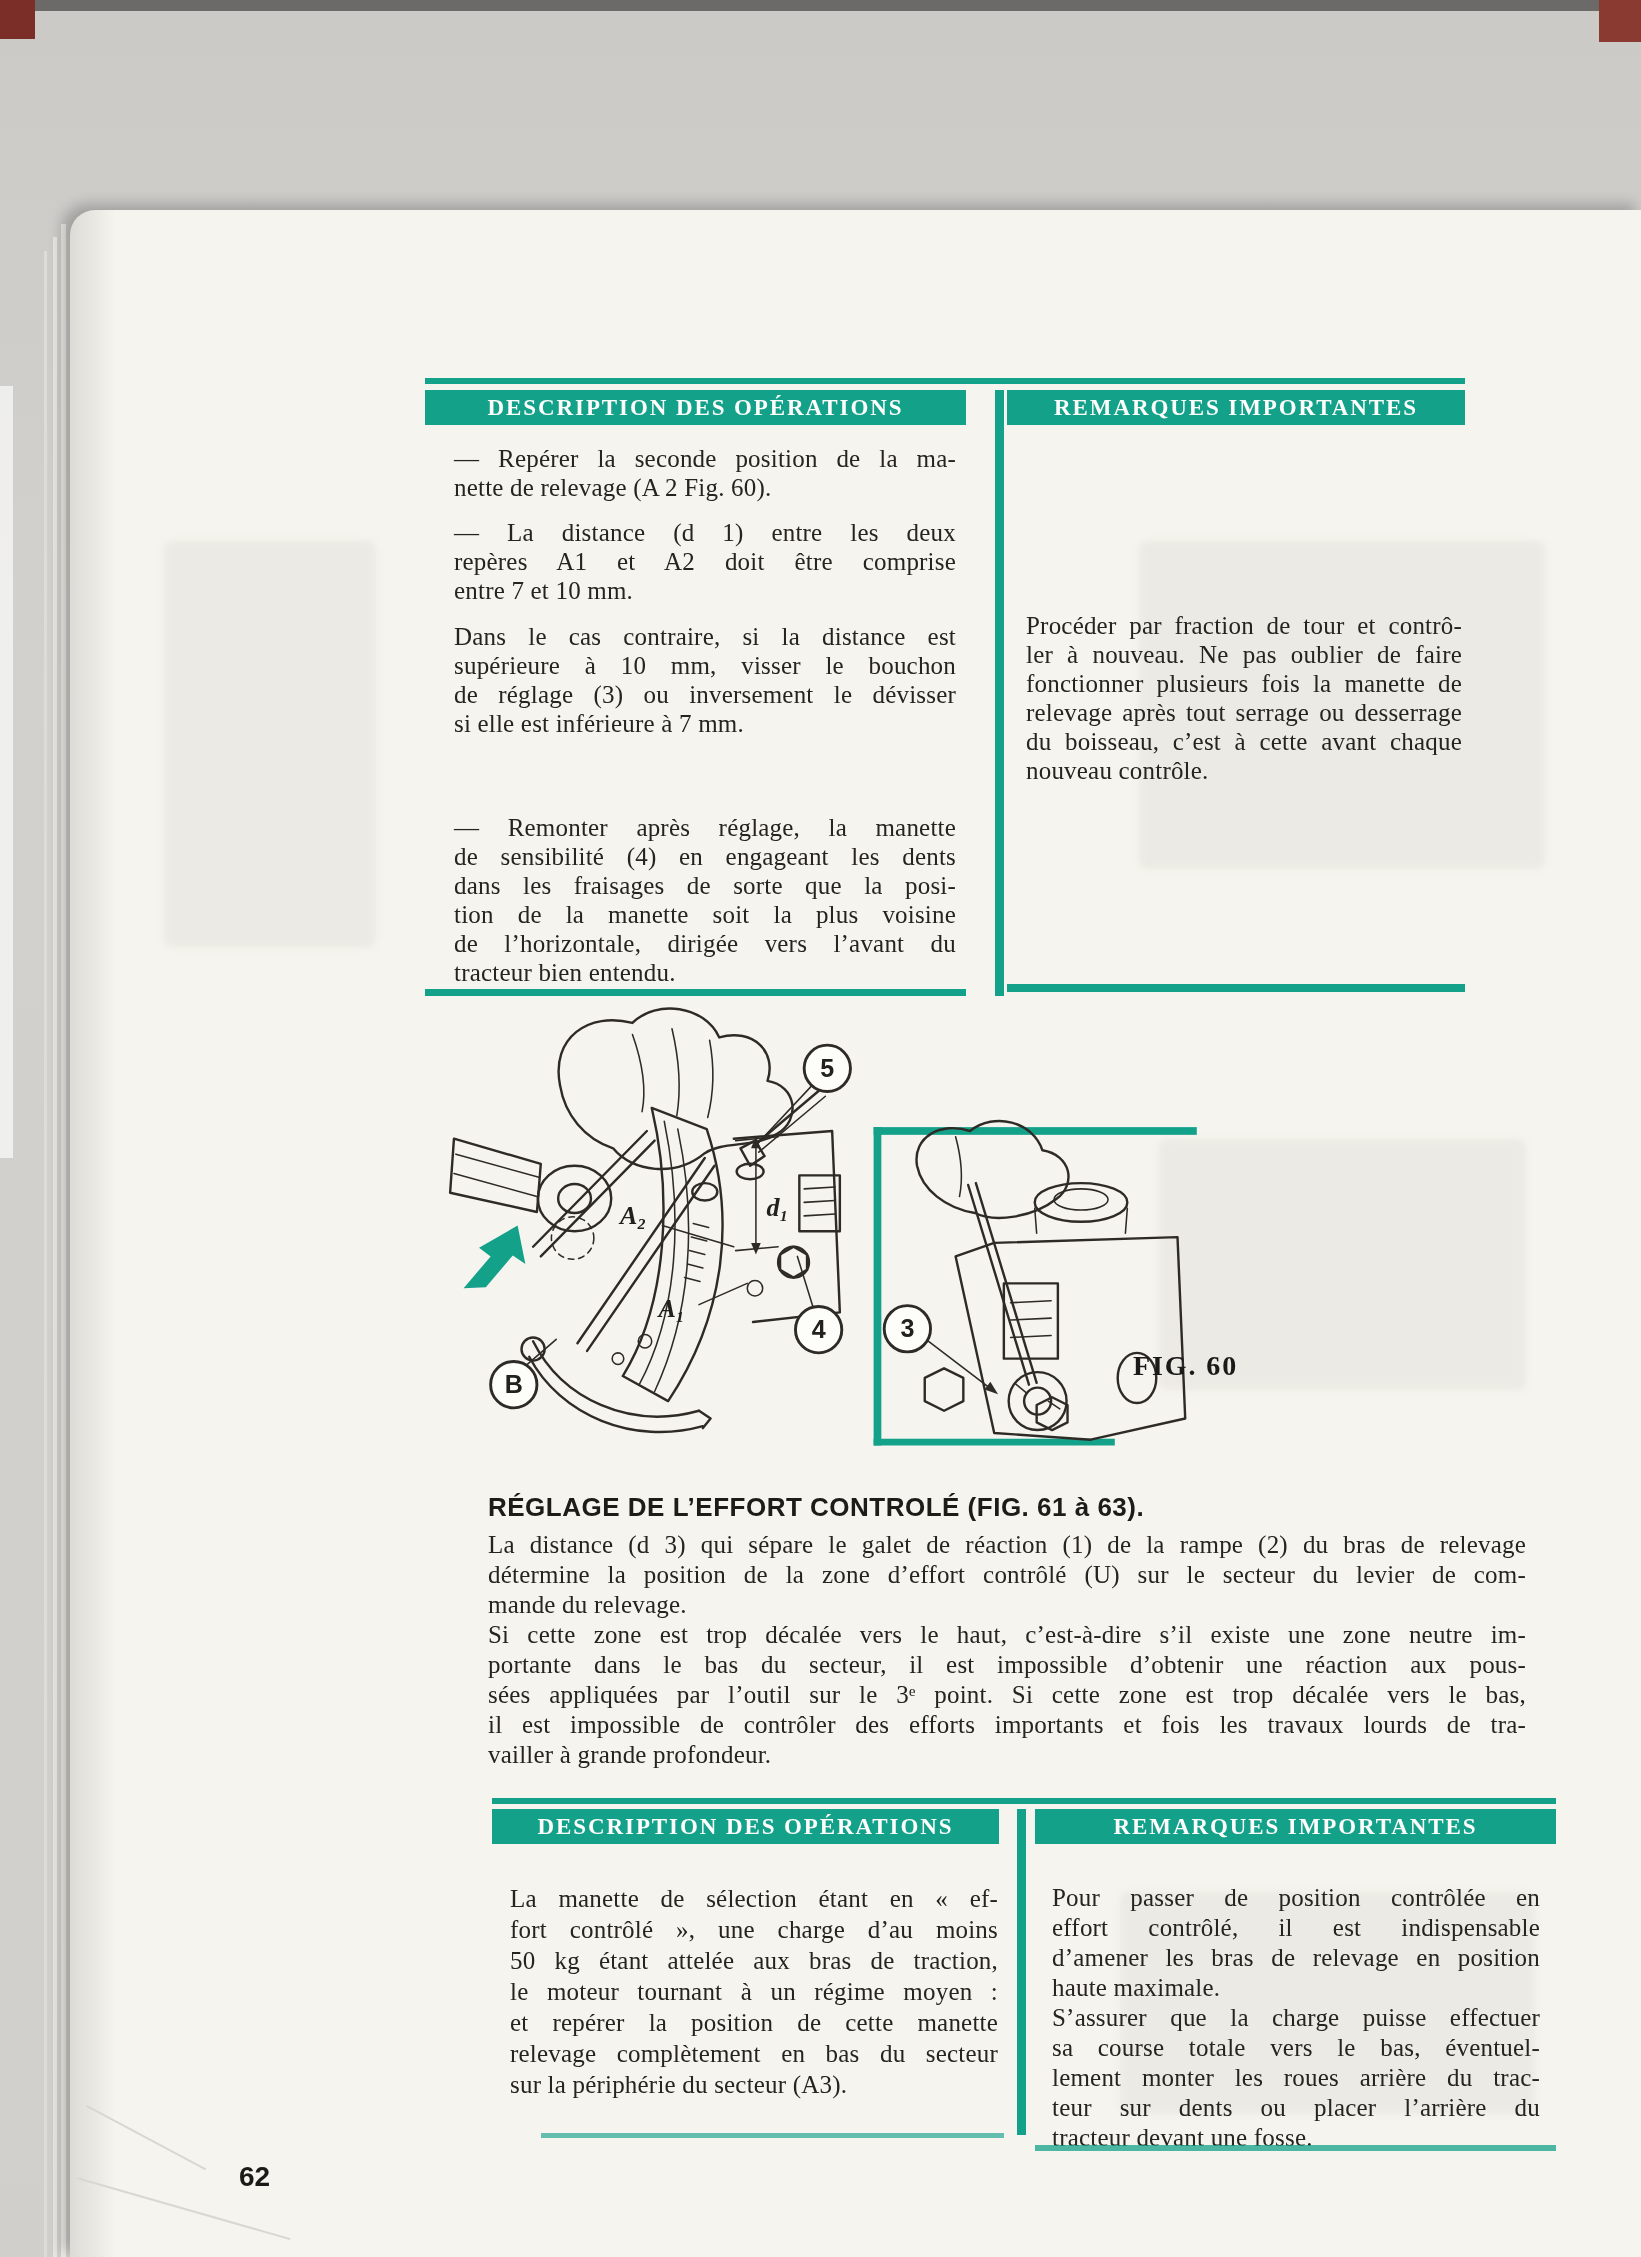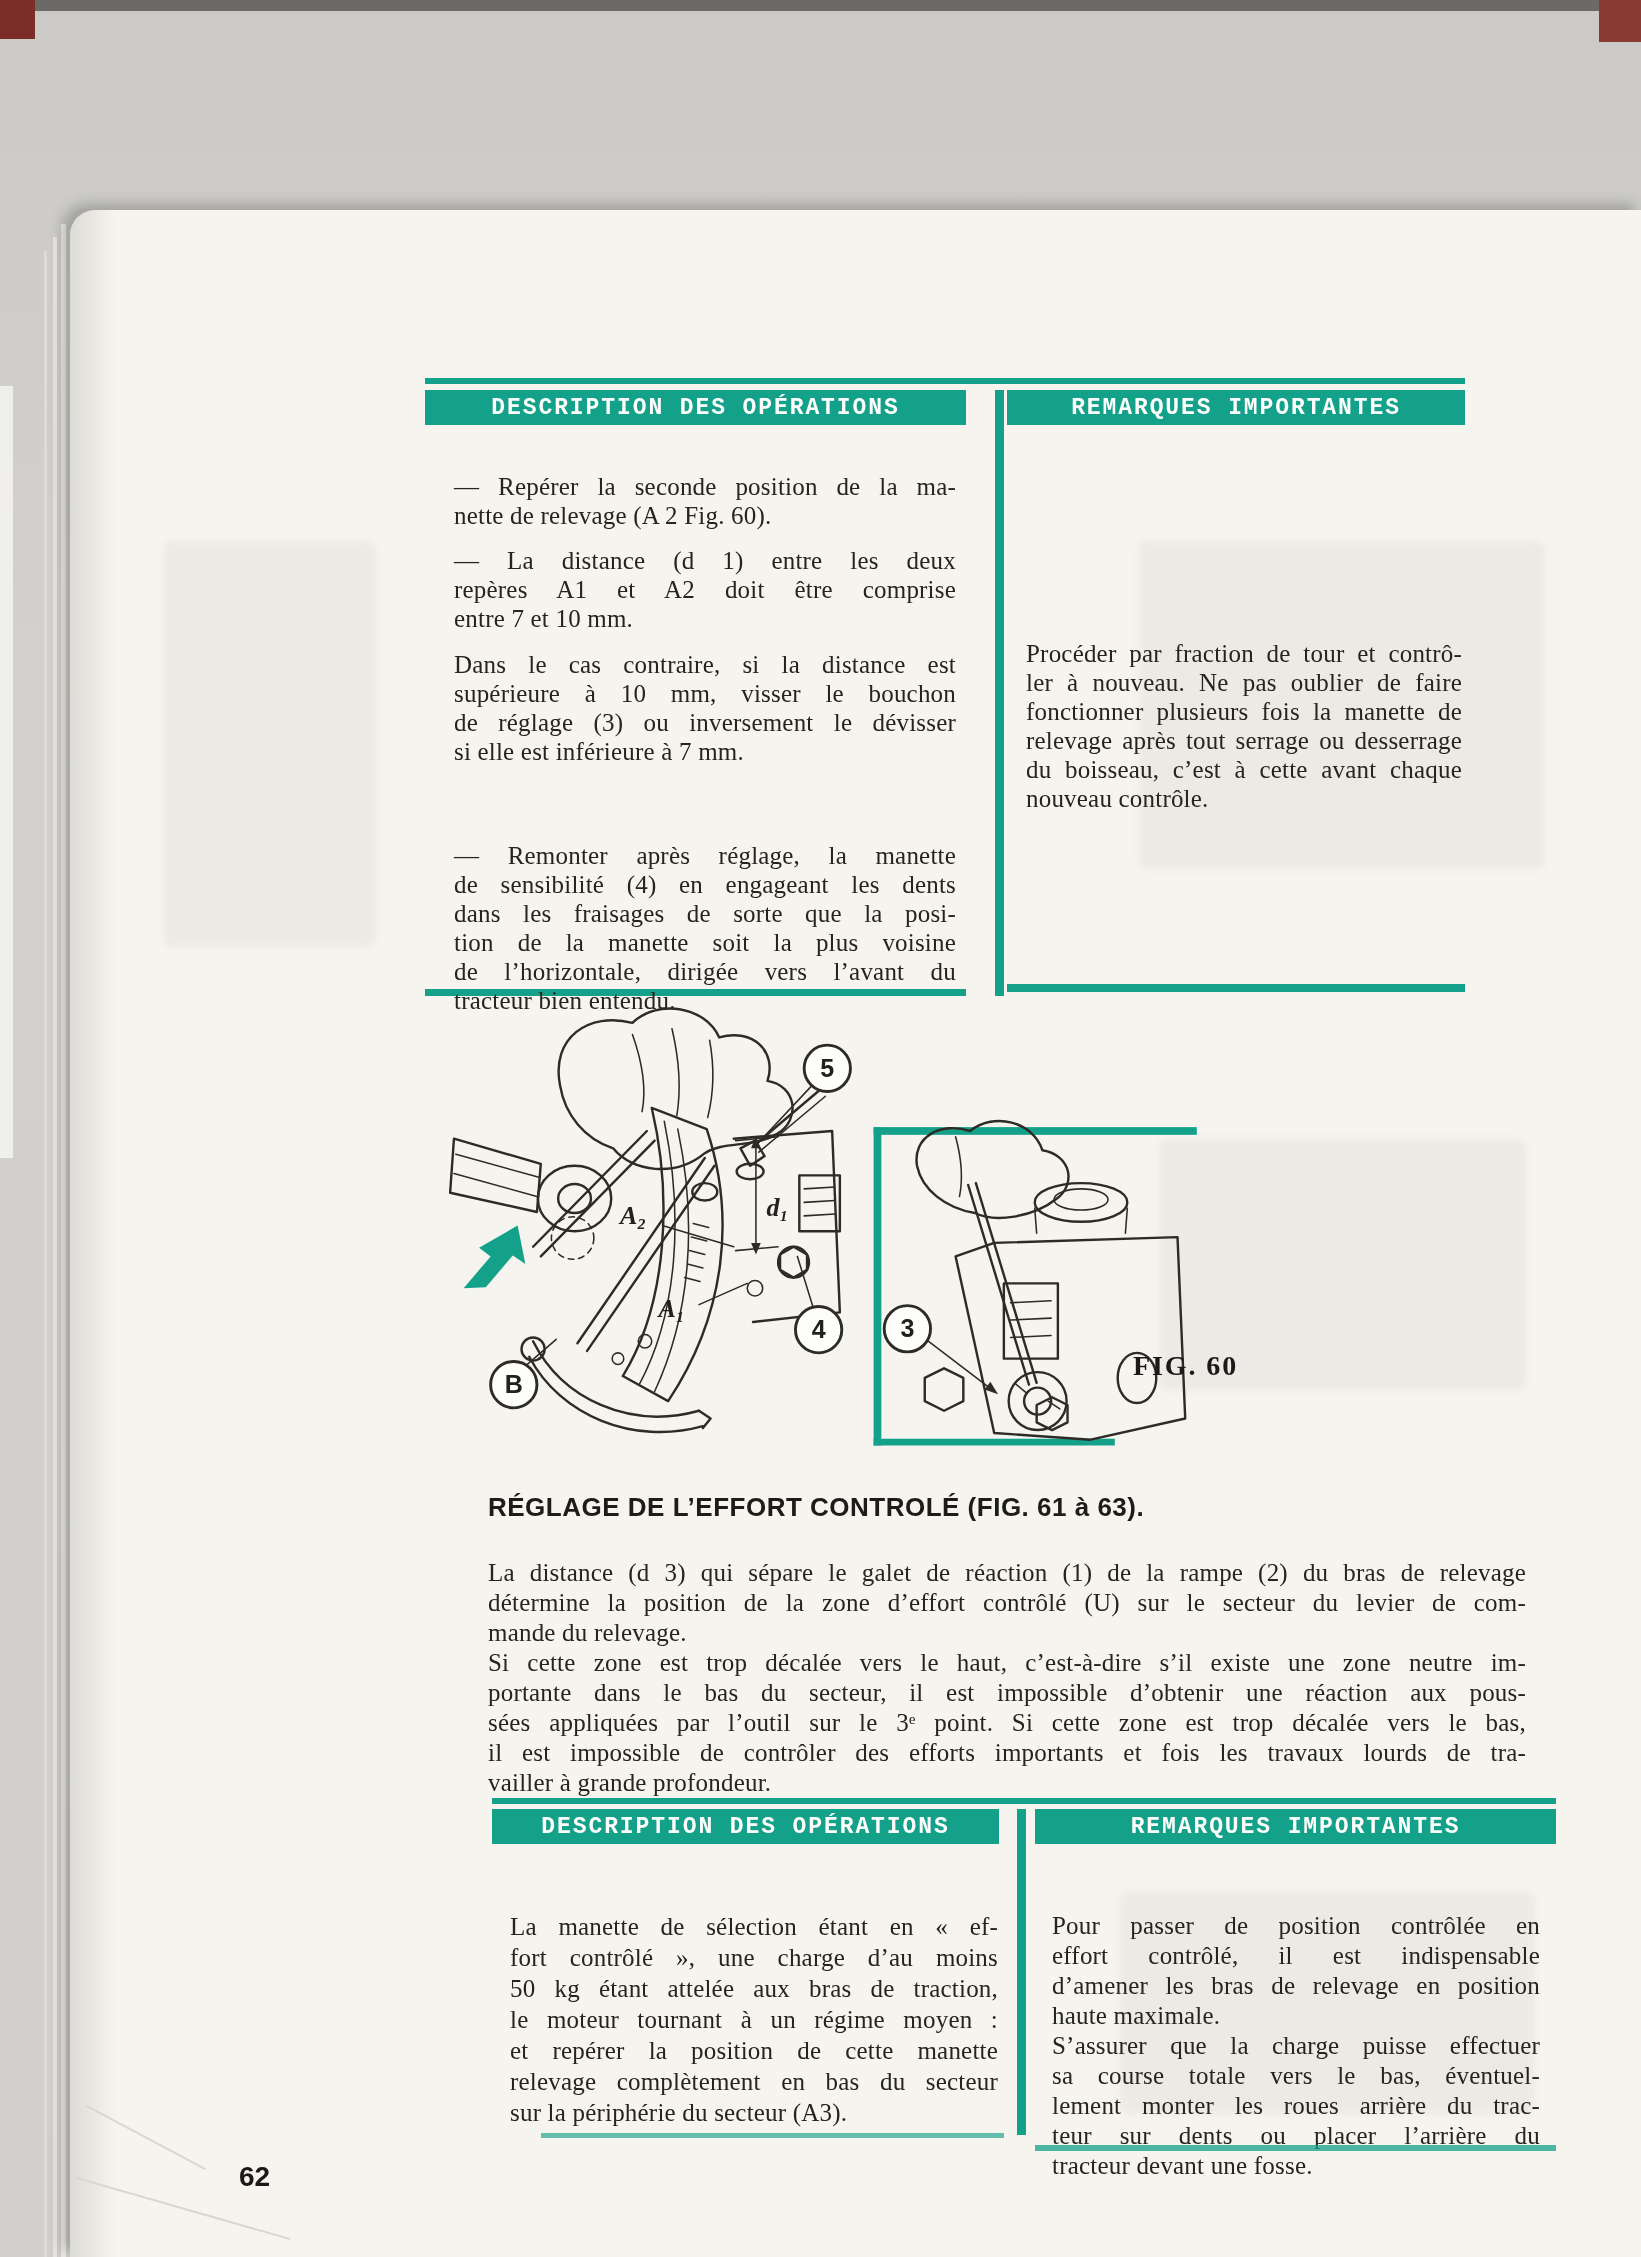--- a/index.html
+++ b/index.html
@@ -27,40 +27,40 @@
   #stack3 { left:61px; top:224px; width:4.8px; height:2033px; background:#edecE6; }
   .curlline { height:1.9px; background:#d8d7d2; transform-origin:left top; }
   #curl-a { left:77px; top:2177px; width:222px; transform:rotate(16deg); }
   #curl-b { left:87px; top:2105px; width:135px; transform:rotate(28deg); }
 
   
   .bleed { background:rgba(115,112,105,.07); filter:blur(3.9px); border-radius:7.7px; }
 
   
   .strip, .vdiv, .rule { background:var(--teal); }
-  .bar { background:var(--teal); color:#fdfdfc; font-family:Liberation Mono, monospace;
+  .bar { background:var(--teal); color:#fdfdfc; font-family:Liberation Serif, serif;
          font-weight:bold; font-size:23px; letter-spacing:1.9px;
          display:flex; align-items:center; justify-content:center; }
 
   #t1-strip { left:425px; top:378px; width:1040px; height:5.8px; }
   #t1-bar-left  { left:425px;  top:390px; width:541px; height:35px; }
   #t1-bar-right { left:1007px; top:390px; width:458px; height:35px; }
   #t1-vdiv { left:995px; top:390px; width:8.7px; height:606px; }
   #t1-rule-left  { left:425px;  top:989px; width:541px; height:6.8px; }
   #t1-rule-right { left:1007px; top:984px; width:458px; height:7.7px; }
 
   #t2-strip { left:492px; top:1798px; width:1064px; height:5.8px; }
   #t2-bar-left  { left:492px;  top:1809px; width:507px; height:35px; }
   #t2-bar-right { left:1035px; top:1809px; width:521px; height:35px; }
   #t2-vdiv { left:1017px; top:1809px; width:8.7px; height:326px; }
   #t2-rule-left  { left:541px;  top:2133px; width:463px; height:4.8px; opacity:.65; }
   #t2-rule-right { left:1035px; top:2145px; width:521px; height:5.8px; opacity:.75; }
 
   
-  .col { font-size:25px; letter-spacing:0.2px;margin-top:28px; }
+  .col { font-size:25px; letter-spacing:0.2px; }
   .tl { min-height:1em; }
   .j { text-align:justify; text-align-last:justify; }
   #t1-col-left  { left:454px;  top:444px; width:502px; line-height:29px; }
   #t1-col-right { left:1026px; top:611px; width:436px; line-height:29px; }
   #t1-col-left .para:nth-child(2) { margin-top:16.4px; }
   #t1-col-left .para:nth-child(3) { margin-top:16.4px; }
   #t1-col-left .para:nth-child(4) { margin-top:75px; }
 
   #section-heading { left:488px; top:1492px; width:1081px;
          font-family:"Liberation Sans", sans-serif; font-weight:bold; font-size:26px;

